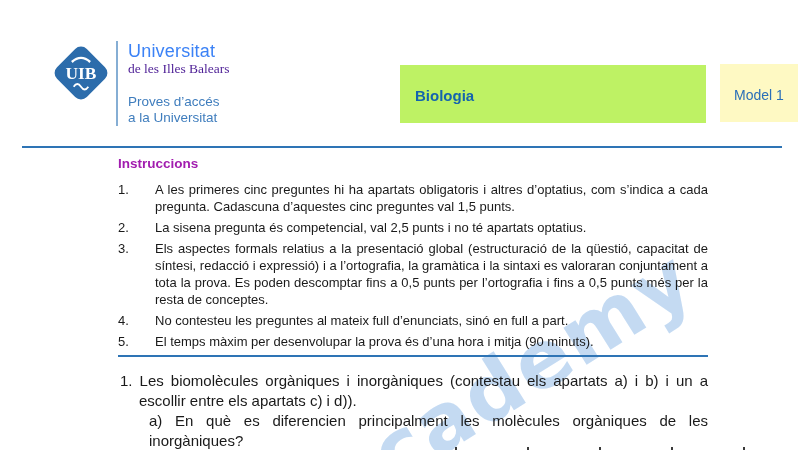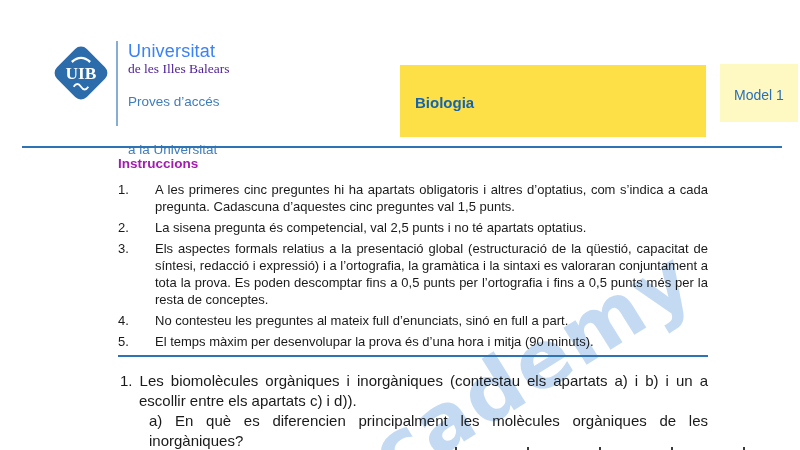--- a/index.html
+++ b/index.html
@@ -16,25 +16,25 @@
     font-family:"DejaVu Sans", sans-serif; font-weight:bold;
     font-size:80px; letter-spacing:2px; color:#8fbae8; opacity:0.52;
     white-space:nowrap; pointer-events:none;
   }
   
   .logo-diamond { position:absolute; left:48px; top:37px; }
   .logo-divider { position:absolute; left:116px; top:41px; width:2px; height:85px; background:#86aed4; }
   .uni-name  { position:absolute; left:128px; top:41px;  font-size:18px; font-weight:normal; color:#3b82f6; letter-spacing:0.2px; }
   .uni-sub   { position:absolute; left:128px; top:61px;  font-family:"Liberation Serif", serif; font-size:13.5px; color:#4c1d95; }
   .tagline1  { position:absolute; left:128px; top:94px;  font-size:13.5px; color:#3f7dbd; }
-  .tagline2  { position:absolute; left:128px; top:110px; font-size:13.5px; color:#3f7dbd;margin-top:32px; }
+  .tagline2  { position:absolute; left:128px; top:110px; font-size:13.5px; color:#3f7dbd; }
   
   .subject-box {
-    position:absolute; left:400px; top:65px; width:306px; height:72px;
-    background:#fde047; display:flex; align-items:center; padding:10px 0 8px 15px;
+    position:absolute; left:400px; top:65px; width:306px; height:58px;
+    background:#bef264; display:flex; align-items:center; padding:10px 0 8px 15px;
     font-size:15px; font-weight:bold; color:#1464ae;
   }
   .model-box {
     position:absolute; left:720px; top:64px; width:78px; height:58px;
     background:#fef9c3; display:flex; align-items:center; justify-content:center;
     padding-top:4px; font-size:14px; color:#2a6fb8;
   }
   
   .rule-top    { position:absolute; left:22px;  top:146px; width:760px; height:2px; background:#2e74b5; }
   .rule-bottom { position:absolute; left:118px; top:355px; width:590px; height:2px; background:#2e74b5; }

